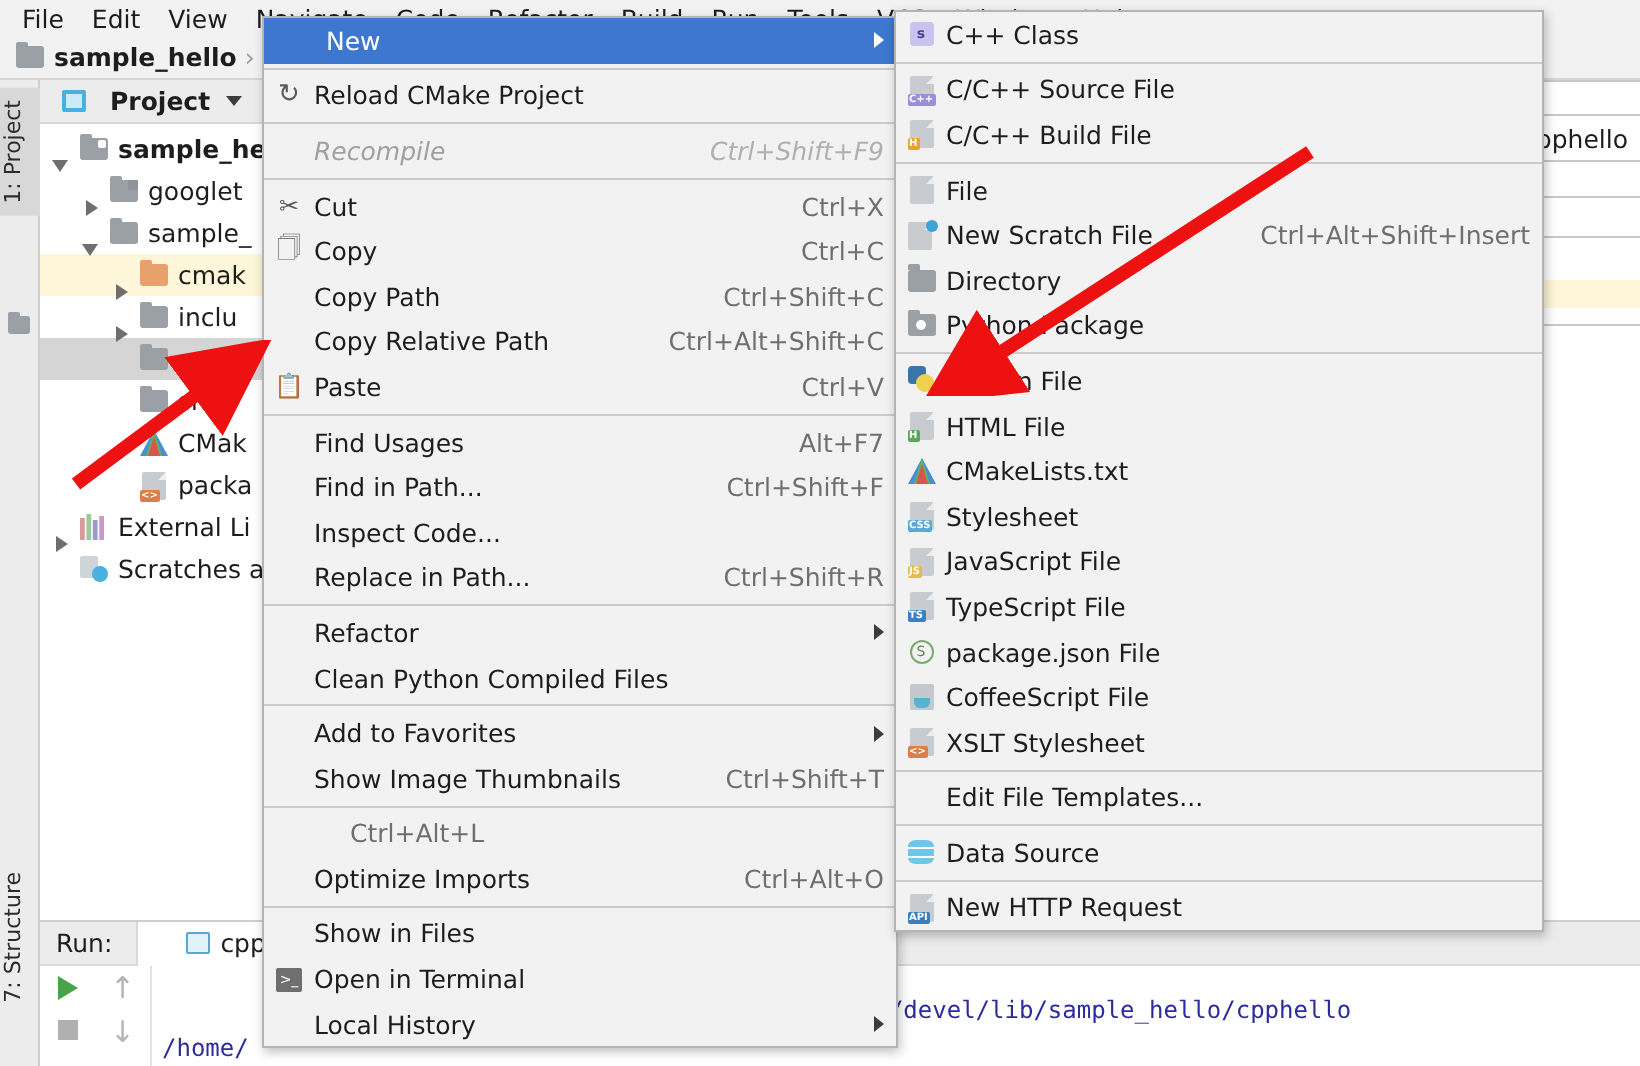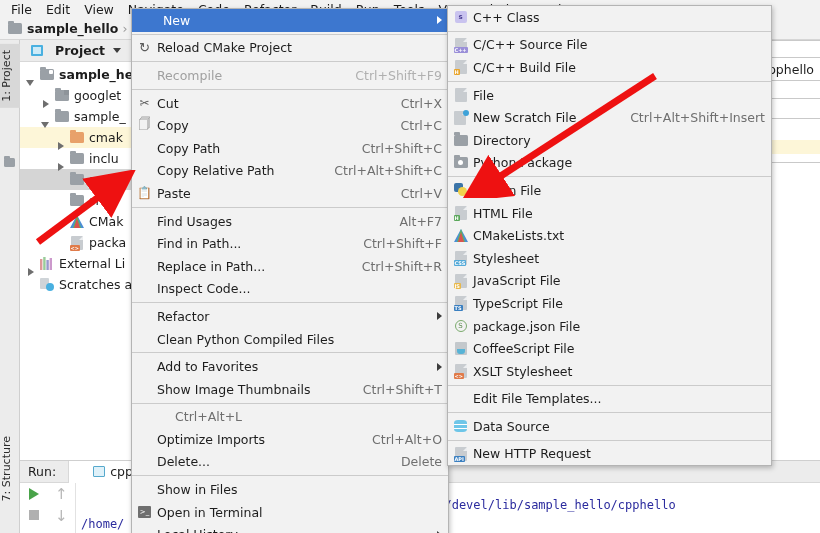--- a/index.html
+++ b/index.html
@@ -135,21 +135,21 @@
     background: #f2f2f2; border: 1px solid #b4b4b4;
     box-shadow: 1px 2px 5px rgba(0,0,0,0.25);
     padding: 0; z-index: 50;
   }
   .mrow {
     display: flex; align-items: center; height: 22.6px;
     padding: 0 6px 0 4px; font-size: 12.5px; color: #1d1d1d; white-space: nowrap;
     position: relative;
   }
   .mrow.sel { background: #3d77cf; color: #ffffff; padding-left: 10px; }
-  .mrow.disabled { color: #a0a0a0; }
+  .mrow.disabled { color: #a0a0a0; font-style: italic; }
   .mrow .mlabel { flex: 1 1 auto; }
   .mrow .mkey { color: #6f6f6f; font-size: 12.5px; margin-left: 18px; }
   .mrow.disabled .mkey { color: #b0b0b0; }
   .mrow .arrow {
     width: 0; height: 0; margin-left: 10px;
     border-top: 4px solid transparent; border-bottom: 4px solid transparent;
     border-left: 5.5px solid #3c3c3c;
   }
   .mrow.sel .arrow { border-left-color: #ffffff; }
   .msep { height: 1px; background: #cbcbcb; margin: 2px 0; }
@@ -429,27 +429,27 @@
         <span class="mlabel">Find Usages</span>
         <span class="mkey">Alt+F7</span>
       </div>
       <div class="mrow">
         <span class="ic"></span>
         <span class="mlabel">Find in Path...</span>
         <span class="mkey">Ctrl+Shift+F</span>
       </div>
       <div class="mrow">
         <span class="ic"></span>
+        <span class="mlabel">Inspect Code...</span>
+      </div>
+      <div class="mrow">
+        <span class="ic"></span>
         <span class="mlabel">Replace in Path...</span>
         <span class="mkey">Ctrl+Shift+R</span>
       </div>
-      <div class="mrow">
-        <span class="ic"></span>
-        <span class="mlabel">Inspect Code...</span>
-      </div>
       <div class="msep"></div>
       <div class="mrow">
         <span class="ic"></span>
         <span class="mlabel">Refactor</span>
         <span class="arrow"></span>
       </div>
       <div class="mrow">
         <span class="ic"></span>
         <span class="mlabel">Clean Python Compiled Files</span>
       </div>
@@ -466,25 +466,20 @@
       </div>
       <div class="msep"></div>
       <div class="mrow">
         <span class="ic"></span>
         <span class="mkey">Ctrl+Alt+L</span>
       </div>
       <div class="mrow">
         <span class="ic"></span>
         <span class="mlabel">Optimize Imports</span>
         <span class="mkey">Ctrl+Alt+O</span>
-      </div>
-      <div class="mrow">
-        <span class="ic"></span>
-        <span class="mlabel">Delete...</span>
-        <span class="mkey">Delete</span>
       </div>
       <div class="msep"></div>
       <div class="mrow">
         <span class="ic"></span>
         <span class="mlabel">Show in Files</span>
       </div>
       <div class="mrow">
         <span class="ic">
           <span style="display:inline-block;width:13px;height:12px;background:#6f6f6f;color:#fff;font-size:7px;line-height:12px;text-align:center;border-radius:1px;">&gt;_</span>
         </span>

